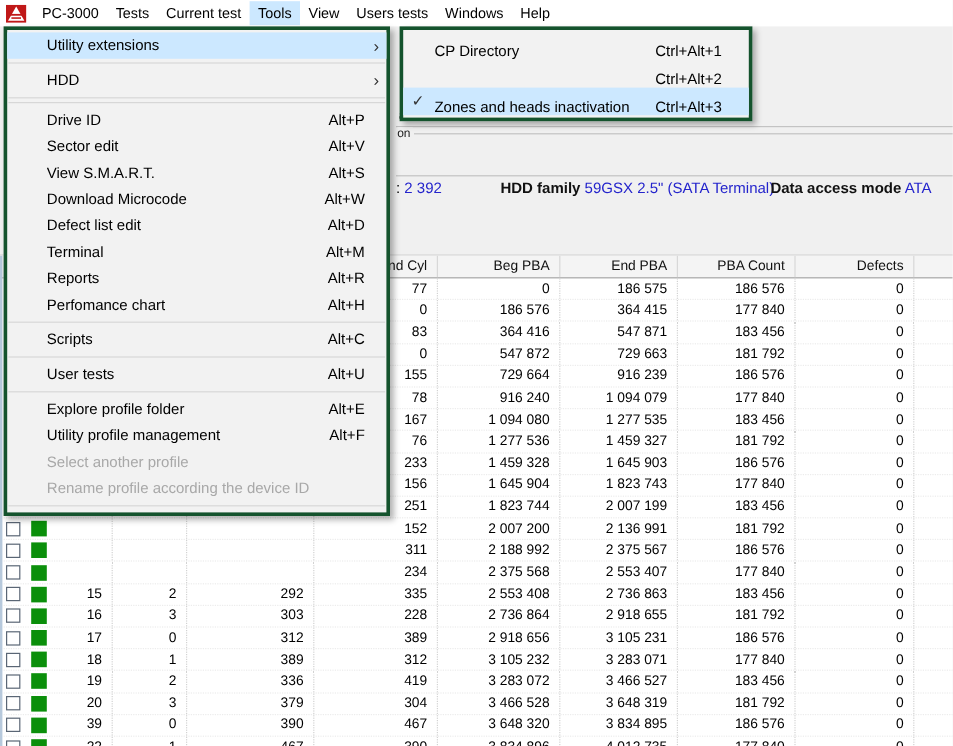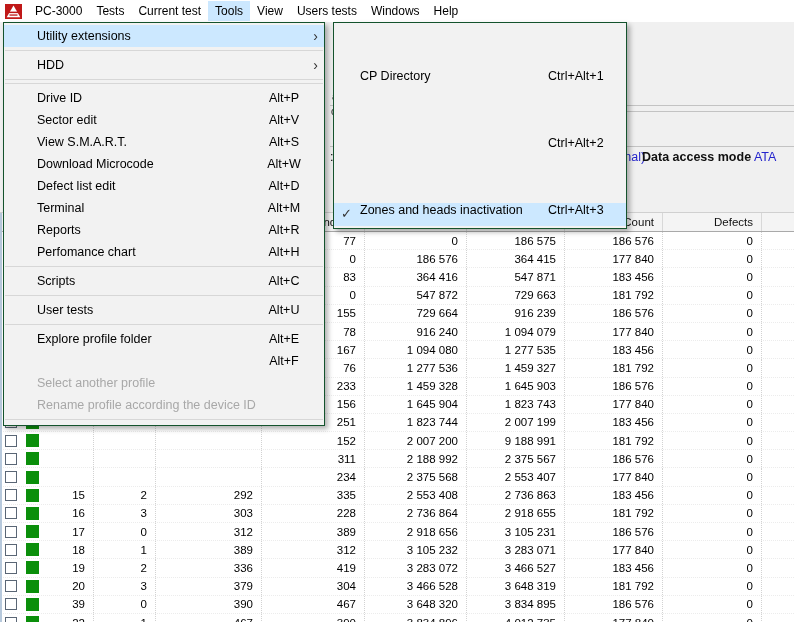--- a/index.html
+++ b/index.html
@@ -49,33 +49,33 @@
   .trow{display:flex;height:18.2px;border-bottom:1px dotted #ececec;}
   .td{
     height:100%;display:flex;align-items:center;justify-content:flex-end;
     padding-right:8px;font-size:11.5px;border-right:1px dotted #d2d2d2;white-space:nowrap;
   }
   .td.plain{border-right:none;padding:0;justify-content:flex-start;}
   .cbox{width:12px;height:12px;border:1px solid #5a6675;background:#fff;margin-left:5px;}
   .gsq{width:13px;height:13px;background:var(--green);margin-left:4px;}
   
   .menu-panel{
-    position:absolute;background:#f2f2f2;border:1px solid #14532d;
+    position:absolute;background:#f2f2f2;border:3px solid #14532d;
     box-shadow:3px 3px 5px rgba(0,0,0,.30);padding:2px 0;font-size:12.5px;
   }
   #tools-menu{left:3px;top:22px;width:322px;z-index:20;}
   #submenu{left:333px;top:22px;width:294px;z-index:21;}
   .menu-item{height:22px;display:flex;align-items:center;padding:0 6px 0 33px;cursor:default;position:relative;}
   .menu-item.hl{background:var(--menu-hl);}
   .menu-item.disabled{color:#a8a8a8;}
   .mi-label{white-space:nowrap;overflow:hidden;}
-  .mi-shortcut{margin-left:auto;width:44px;text-align:center;flex:0 0 auto;}
+  .mi-shortcut{margin-left:auto;width:44px;text-align:right;flex:0 0 auto;}
   .mi-arrow{width:12px;text-align:right;color:#333;font-size:14px;line-height:12px;flex:0 0 auto;}
   .menu-sep{height:1px;background:#d7d7d7;margin:3px 1px;}
-  .sub-item{height:23px;display:flex;align-items:flex-start;padding:0 12px 0 26px;position:relative;cursor:default;margin-top:44px;}
+  .sub-item{height:23px;display:flex;align-items:flex-end;padding:0 12px 0 26px;position:relative;cursor:default;}
   .sub-item.hl{background:var(--menu-hl);}
   .sub-check{position:absolute;left:7px;top:3px;font-size:13px;color:#333;}
   .sub-shortcut{margin-left:auto;width:66px;text-align:left;flex:0 0 auto;}
 </style>
 </head>
 <body>
 
 <div class="menubar">
   <svg class="logo" viewBox="0 0 17 15">
     <rect width="17" height="15" fill="#c01818"></rect>
@@ -323,21 +323,21 @@
           <div class="cbox"></div>
         </div>
         <div class="td plain" style="width: 20px;">
           <div class="gsq"></div>
         </div>
         <div class="td" style="width: 52px;"></div>
         <div class="td" style="width: 62px;"></div>
         <div class="td" style="width: 106px;"></div>
         <div class="td" style="width: 103px;">152</div>
         <div class="td" style="width: 102px;">2 007 200</div>
-        <div class="td" style="width: 98px;">9 188 991</div>
+        <div class="td" style="width: 98px;">2 136 991</div>
         <div class="td" style="width: 98px;">181 792</div>
         <div class="td" style="width: 99px;">0</div>
         <div class="td plain" style="width: 32px;"></div>
       </div>
       <div class="trow">
         <div class="td plain" style="width: 22px;">
           <div class="cbox"></div>
         </div>
         <div class="td plain" style="width: 20px;">
           <div class="gsq"></div>
@@ -574,20 +574,21 @@
       <span class="mi-shortcut">Alt+U</span>
       <span class="mi-arrow"></span>
     </div>
     <div class="menu-sep"></div>
     <div class="menu-item">
       <span class="mi-label">Explore profile folder</span>
       <span class="mi-shortcut">Alt+E</span>
       <span class="mi-arrow"></span>
     </div>
     <div class="menu-item">
+      <span class="mi-label">Utility profile management</span>
       <span class="mi-shortcut">Alt+F</span>
       <span class="mi-arrow"></span>
     </div>
     <div class="menu-item disabled">
       <span class="mi-label">Select another profile</span>
       <span class="mi-shortcut"></span>
       <span class="mi-arrow"></span>
     </div>
     <div class="menu-item disabled">
       <span class="mi-label">Rename profile according the device ID</span>

